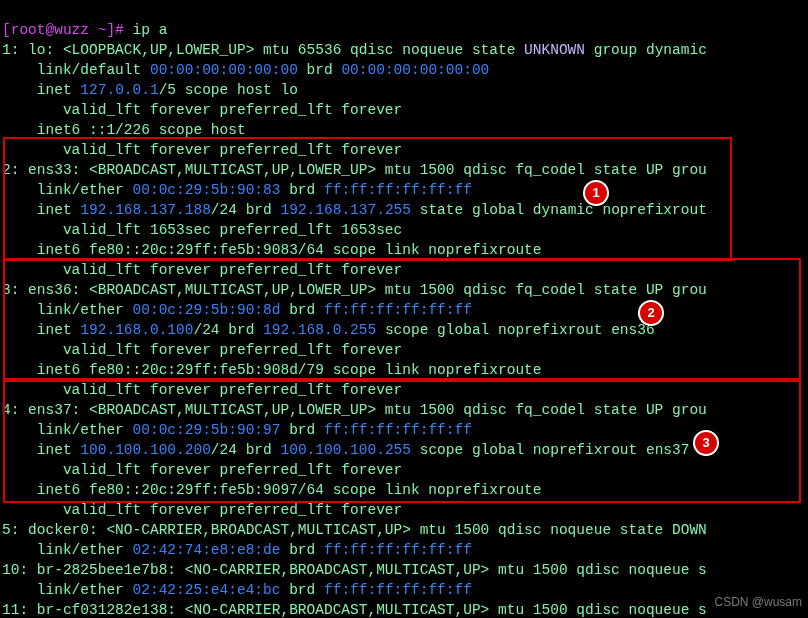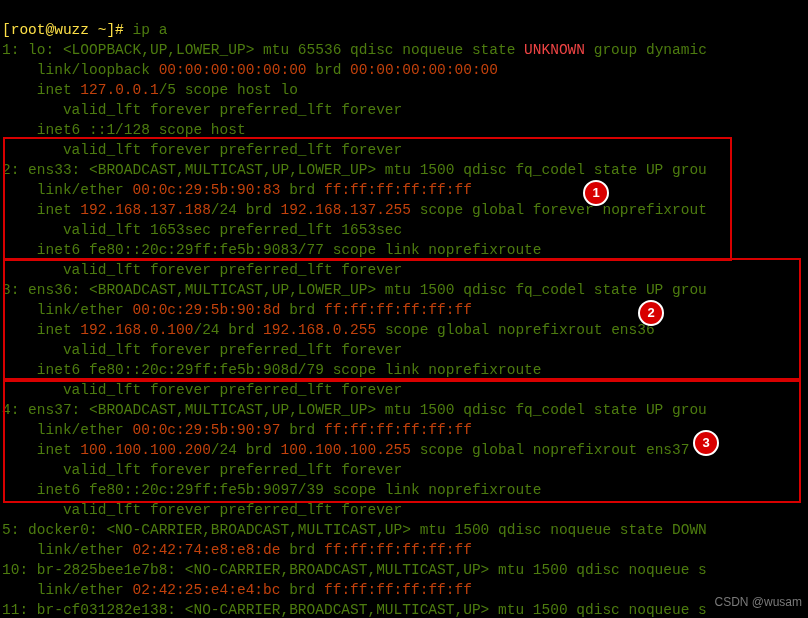--- a/index.html
+++ b/index.html
@@ -8,24 +8,24 @@
     font-family:"Courier New",monospace;
     font-size:14.5px;
     line-height:20px;
     color:#ccc;
     width:808px;
     height:618px;
     overflow:hidden;
     position:relative;
   }
   .term{white-space:pre;position:absolute;top:0;left:2px;}
-  .wh{color:#4d7c0f}
-  .cy{color:#fde047}
-  .ma{color:#c2410c}
-  .ye{color:#ef4444}
+  .wh{color:#86efac}
+  .cy{color:#d946ef}
+  .ma{color:#3b82f6}
+  .ye{color:#c4b5fd}
   .badge{
     position:absolute;
     width:22px;height:22px;
     border-radius:50%;
     background:#d80000;
     border:2px solid #fff;
     color:#fff;
     font-family:Arial,sans-serif;
     font-weight:bold;
     font-size:13px;
@@ -49,42 +49,42 @@
     z-index:4;
     margin-left:20px;
   }
 </style>
 </head>
 <body>
 
 <div class="term">
 <span class="cy">[root@wuzz ~]# </span><span class="wh">ip a</span>
 <span class="wh">1: lo: &lt;LOOPBACK,UP,LOWER_UP&gt; mtu 65536 qdisc noqueue state </span><span class="ye">UNKNOWN</span><span class="wh"> group dynamic</span>
-<span class="wh">    link/loopback </span><span class="ma">00:00:00:00:00:00</span><span class="wh"> brd </span><span class="ma">00:00:00:00:00:00</span>
+<span class="wh">    link/default </span><span class="ma">00:00:00:00:00:00</span><span class="wh"> brd </span><span class="ma">00:00:00:00:00:00</span>
 <span class="wh">    inet </span><span class="ma">127.0.0.1</span><span class="wh">/5 scope host lo</span>
 <span class="wh">       valid_lft forever preferred_lft forever</span>
-<span class="wh">    inet6 ::1/128 scope host</span>
+<span class="wh">    inet6 ::1/226 scope host</span>
 <span class="wh">       valid_lft forever preferred_lft forever</span>
 <span class="wh">2: ens33: &lt;BROADCAST,MULTICAST,UP,LOWER_UP&gt; mtu 1500 qdisc fq_codel state UP grou</span>
 <span class="wh">    link/ether </span><span class="ma">00:0c:29:5b:90:83</span><span class="wh"> brd </span><span class="ma">ff:ff:ff:ff:ff:ff</span>
-<span class="wh">    inet </span><span class="ma">192.168.137.188</span><span class="wh">/24 brd </span><span class="ma">192.168.137.255</span><span class="wh"> scope global forever noprefixrout</span>
+<span class="wh">    inet </span><span class="ma">192.168.137.188</span><span class="wh">/24 brd </span><span class="ma">192.168.137.255</span><span class="wh"> state global dynamic noprefixrout</span>
 <span class="wh">       valid_lft 1653sec preferred_lft 1653sec</span>
-<span class="wh">    inet6 fe80::20c:29ff:fe5b:9083/77 scope link noprefixroute</span>
+<span class="wh">    inet6 fe80::20c:29ff:fe5b:9083/64 scope link noprefixroute</span>
 <span class="wh">       valid_lft forever preferred_lft forever</span>
 <span class="wh">3: ens36: &lt;BROADCAST,MULTICAST,UP,LOWER_UP&gt; mtu 1500 qdisc fq_codel state UP grou</span>
 <span class="wh">    link/ether </span><span class="ma">00:0c:29:5b:90:8d</span><span class="wh"> brd </span><span class="ma">ff:ff:ff:ff:ff:ff</span>
 <span class="wh">    inet </span><span class="ma">192.168.0.100</span><span class="wh">/24 brd </span><span class="ma">192.168.0.255</span><span class="wh"> scope global noprefixrout ens36</span>
 <span class="wh">       valid_lft forever preferred_lft forever</span>
 <span class="wh">    inet6 fe80::20c:29ff:fe5b:908d/79 scope link noprefixroute</span>
 <span class="wh">       valid_lft forever preferred_lft forever</span>
 <span class="wh">4: ens37: &lt;BROADCAST,MULTICAST,UP,LOWER_UP&gt; mtu 1500 qdisc fq_codel state UP grou</span>
 <span class="wh">    link/ether </span><span class="ma">00:0c:29:5b:90:97</span><span class="wh"> brd </span><span class="ma">ff:ff:ff:ff:ff:ff</span>
 <span class="wh">    inet </span><span class="ma">100.100.100.200</span><span class="wh">/24 brd </span><span class="ma">100.100.100.255</span><span class="wh"> scope global noprefixrout ens37</span>
 <span class="wh">       valid_lft forever preferred_lft forever</span>
-<span class="wh">    inet6 fe80::20c:29ff:fe5b:9097/39 scope link noprefixroute</span>
+<span class="wh">    inet6 fe80::20c:29ff:fe5b:9097/64 scope link noprefixroute</span>
 <span class="wh">       valid_lft forever preferred_lft forever</span>
 <span class="wh">5: docker0: &lt;NO-CARRIER,BROADCAST,MULTICAST,UP&gt; mtu 1500 qdisc noqueue state DOWN</span>
 <span class="wh">    link/ether </span><span class="ma">02:42:74:e8:e8:de</span><span class="wh"> brd </span><span class="ma">ff:ff:ff:ff:ff:ff</span>
 <span class="wh">10: br-2825bee1e7b8: &lt;NO-CARRIER,BROADCAST,MULTICAST,UP&gt; mtu 1500 qdisc noqueue s</span>
 <span class="wh">    link/ether </span><span class="ma">02:42:25:e4:e4:bc</span><span class="wh"> brd </span><span class="ma">ff:ff:ff:ff:ff:ff</span>
 <span class="wh">11: br-cf031282e138: &lt;NO-CARRIER,BROADCAST,MULTICAST,UP&gt; mtu 1500 qdisc noqueue s</span>
 
 </div>
 
 <div class="box" style="left:3px;top:137px;width:725px;height:120px"></div>

